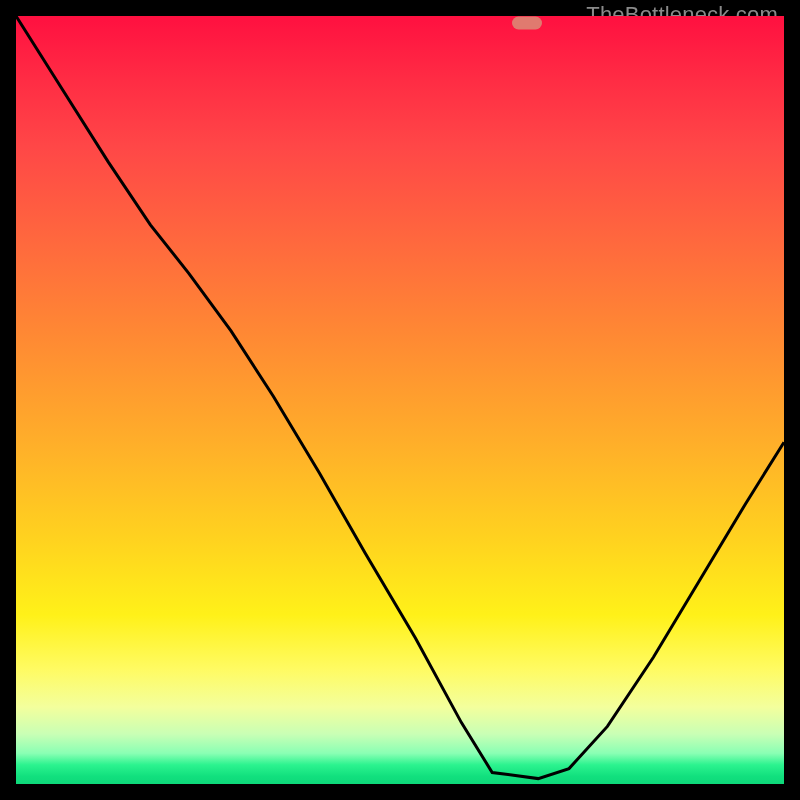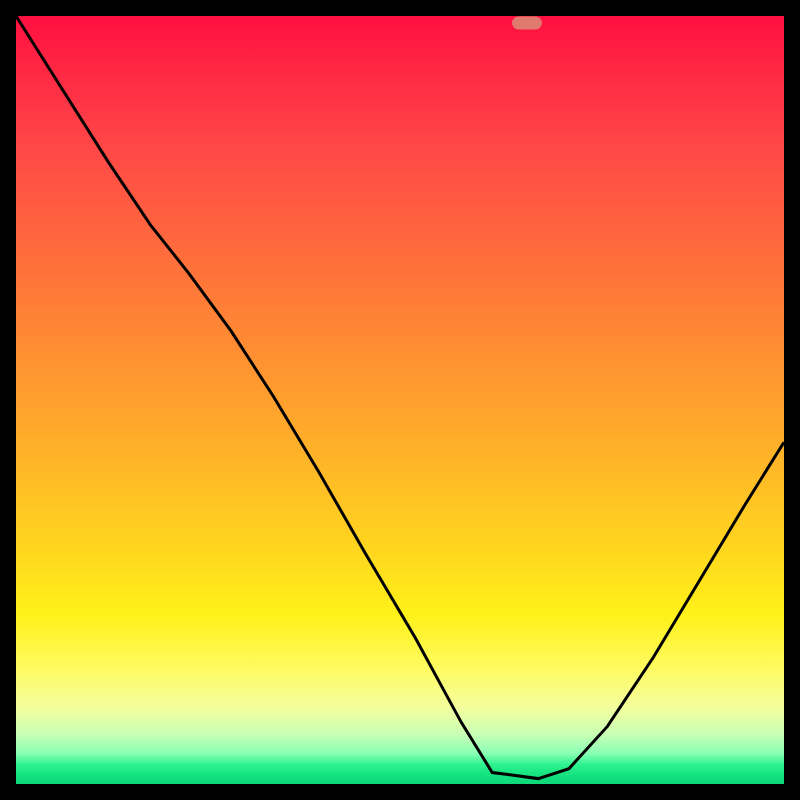--- a/index.html
+++ b/index.html
@@ -76,20 +76,21 @@
     height: 13px;
     border-radius: 8px;
     background: #e07a6f;
     transform: translate(-50%, -50%);
   }
 </style>
 </head>
 <body>
 
 <div class="frame">
+  <div class="watermark">TheBottleneck.com</div>
 
   <div class="plot-area">
     <div class="gradient"></div>
 
     <svg class="curve-svg" viewBox="0 0 768 768" preserveAspectRatio="none">
       <path class="curve-path" d="M0.0 0.0 L46.1 73.0 L92.2 145.9 L134.4 208.9 L172.8 257.3 L215.0 314.9 L257.3 380.2 L303.4 457.0 L349.4 537.6 L399.4 622.1 L445.4 706.6 L476.2 756.5 L522.2 762.6 L553.0 752.6 L591.4 710.4 L637.4 641.3 L683.5 564.5 L729.6 487.7 L768.0 426.2"></path>
     </svg>
 
     <div class="marker" style="left: 510.72px; top: 6.912px;"></div>
   </div>

